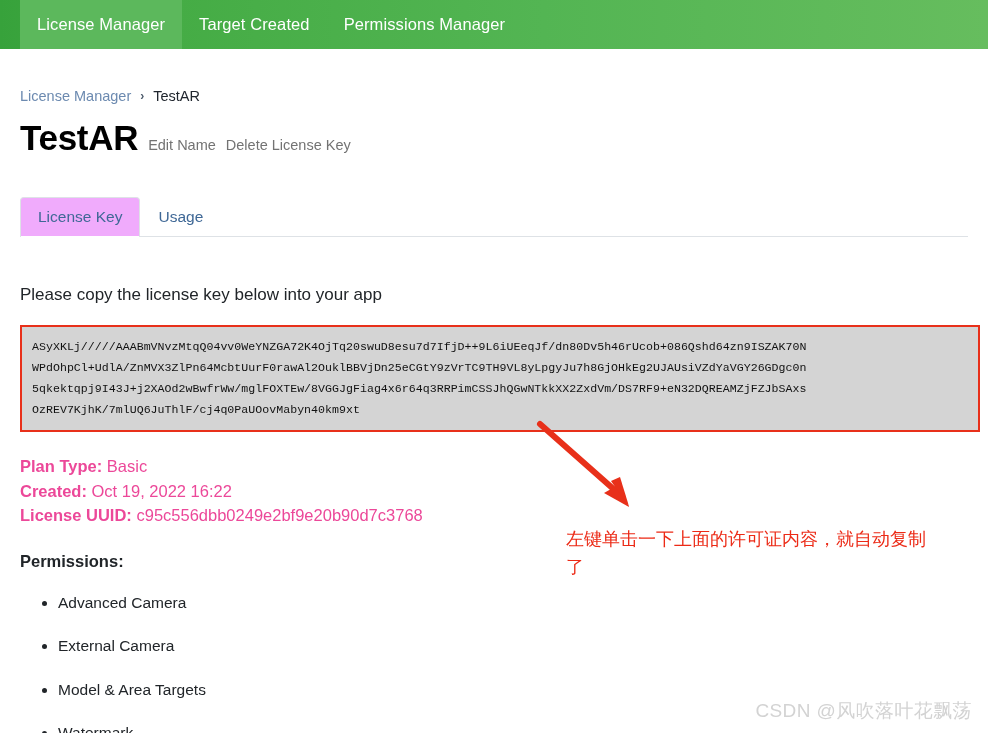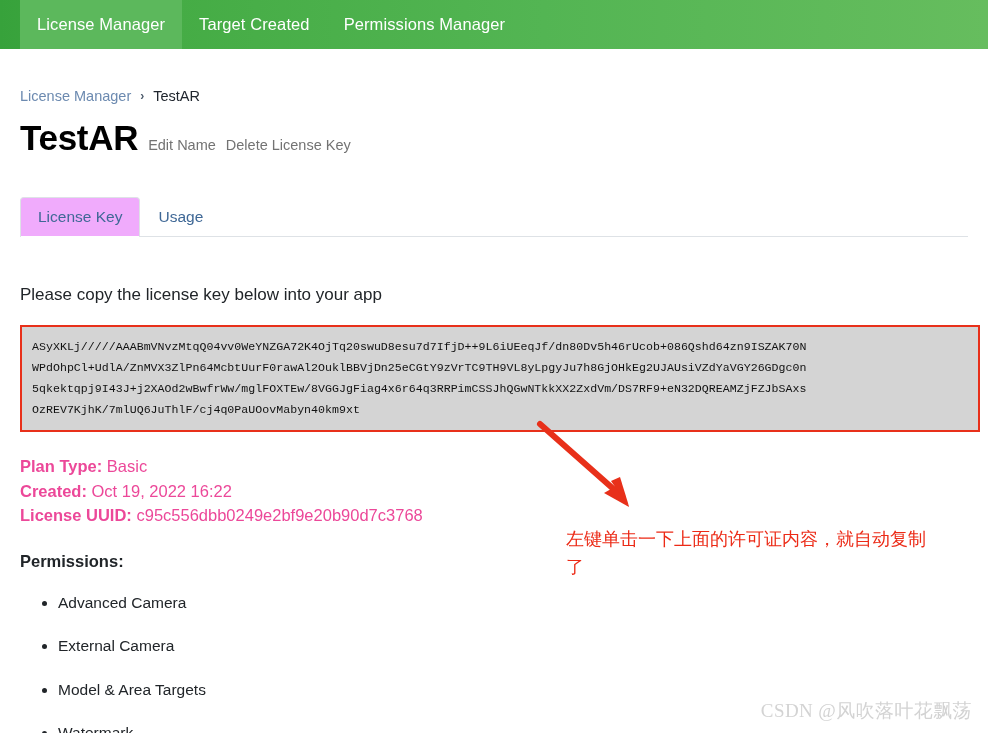--- a/index.html
+++ b/index.html
@@ -190,21 +190,21 @@
     line-height: 28px;
     font-family: "DejaVu Sans", sans-serif;
   }
 
   .watermark {
     position: absolute;
     right: 16px;
     bottom: 9px;
     color: #d3d3d3;
     font-size: 19px;
-    font-family: Liberation Serif, serif;
+    font-family: Liberation Sans, sans-serif;
     letter-spacing: .4px;
   }
 </style>
 </head>
 <body>
 
 <div class="navbar">
   <div class="nav-item active">
     <span>License Manager</span>
   </div>

